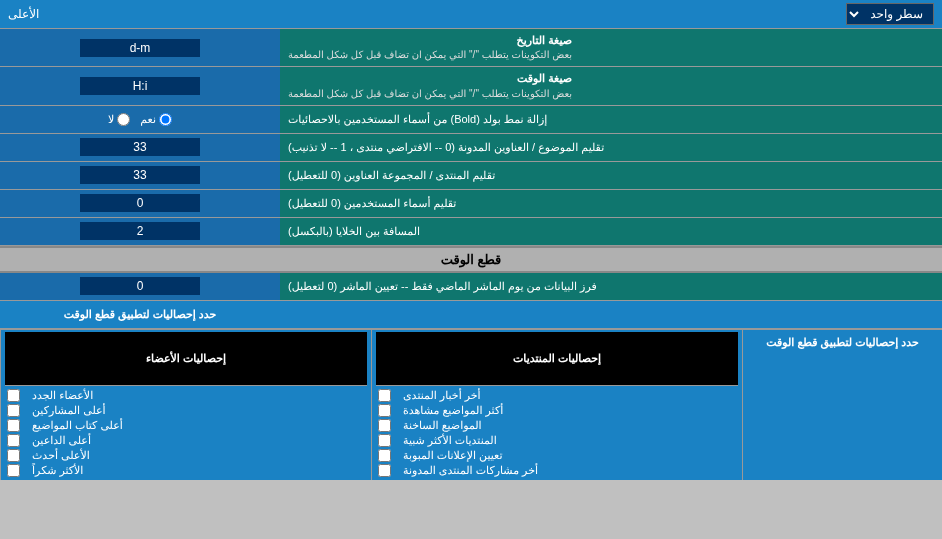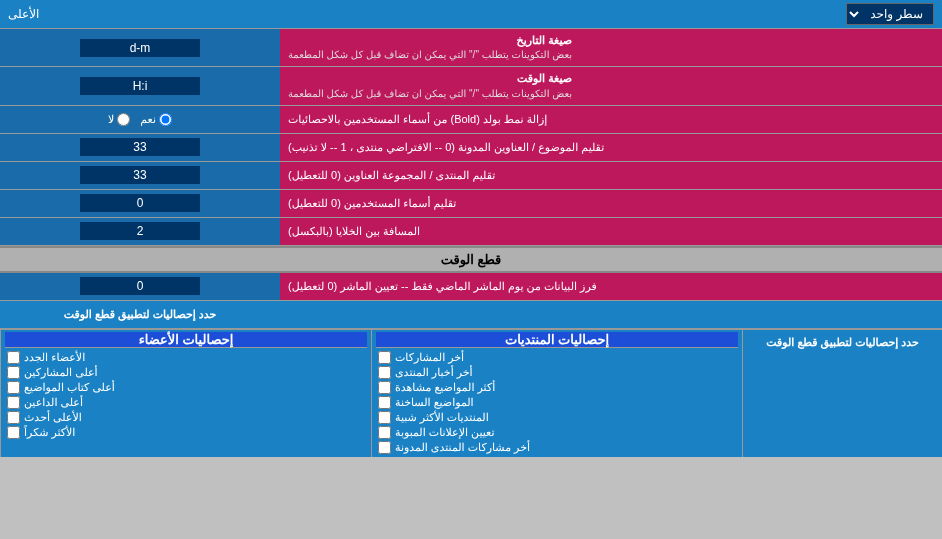--- a/index.html
+++ b/index.html
@@ -14,21 +14,21 @@
       background: #c0c0c0;
     }
     .row {
       display: flex;
       width: 100%;
       border-bottom: 1px solid #999;
       min-height: 28px;
       align-items: stretch;
     }
     .row-label {
-      background: #be185d;
+      background: #0f766e;
       color: #fff;
       flex: 1;
       padding: 4px 8px;
       text-align: right;
       display: flex;
       align-items: center;
       justify-content: flex-end;
       font-size: 11px;
       line-height: 1.4;
     }
@@ -80,34 +80,34 @@
       display: flex;
       align-items: flex-start;
       gap: 3px;
     }
     .cb-col {
       flex: 1;
       border-left: 1px solid #999;
       padding: 2px 4px;
     }
     .cb-col-header {
-      background: #1d4ed8;
+      background: #000000;
       color: #fff;
       font-weight: bold;
       text-align: center;
-      padding: 0 4px;
-      font-size: 13px;
+      padding: 20px 4px;
+      font-size: 11px;
       border-bottom: 1px solid #999;
       margin-bottom: 2px;
     }
     .cb-item {
       display: flex;
       align-items: center;
       justify-content: flex-end;
-      gap: 4px;
+      gap: 12px;
       color: #fff;
       font-size: 11px;
       padding: 1px 2px;
     }
     .cb-item input[type="checkbox"] {
       margin: 0;
       cursor: pointer;
     }
     
     .top-row {
@@ -242,24 +242,20 @@
 
     <div style="background:#1a82c4; color:#fff; font-size:11px; font-weight:bold; padding:6px 8px; width:200px; border-left:1px solid #999; display:flex; align-items:flex-start; justify-content:center;">
       <span>حدد إحصاليات لتطبيق قطع الوقت</span>
     </div>
 
     <div style="display:flex; flex:1;">
 
       <div class="cb-col">
         <div class="cb-col-header">إحصاليات المنتديات</div>
         <div class="cb-item">
-          <span>أخر المشاركات</span>
-          <input type="checkbox" style="">
-        </div>
-        <div class="cb-item">
           <span>أخر أخبار المنتدى</span>
           <input type="checkbox" style="">
         </div>
         <div class="cb-item">
           <span>أكثر المواضيع مشاهدة</span>
           <input type="checkbox" style="">
         </div>
         <div class="cb-item">
           <span>المواضيع الساخنة</span>
           <input type="checkbox" style="">

